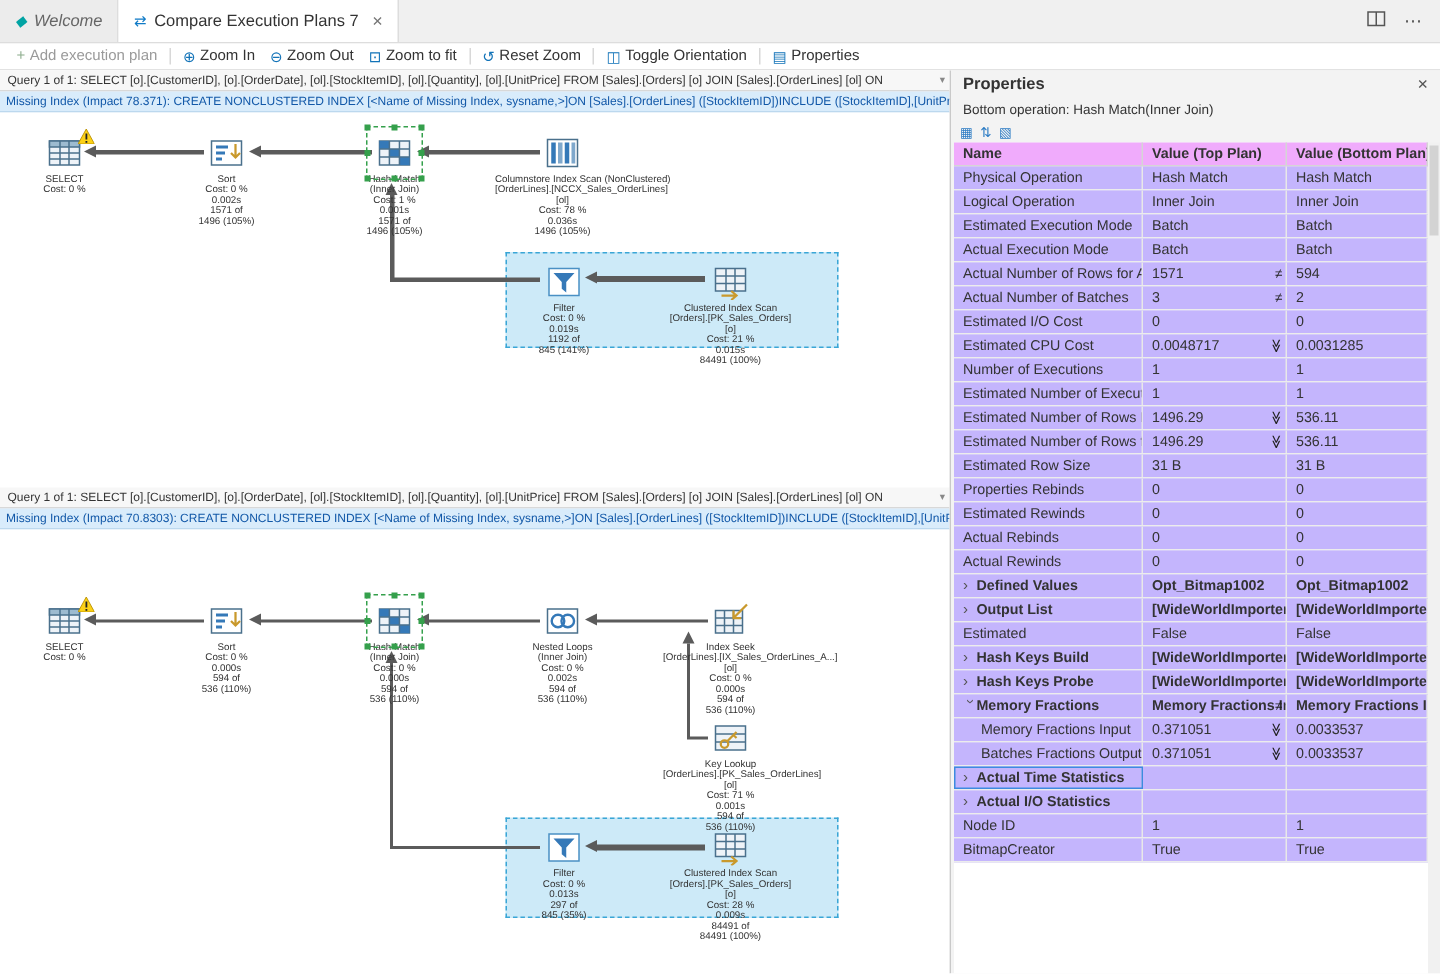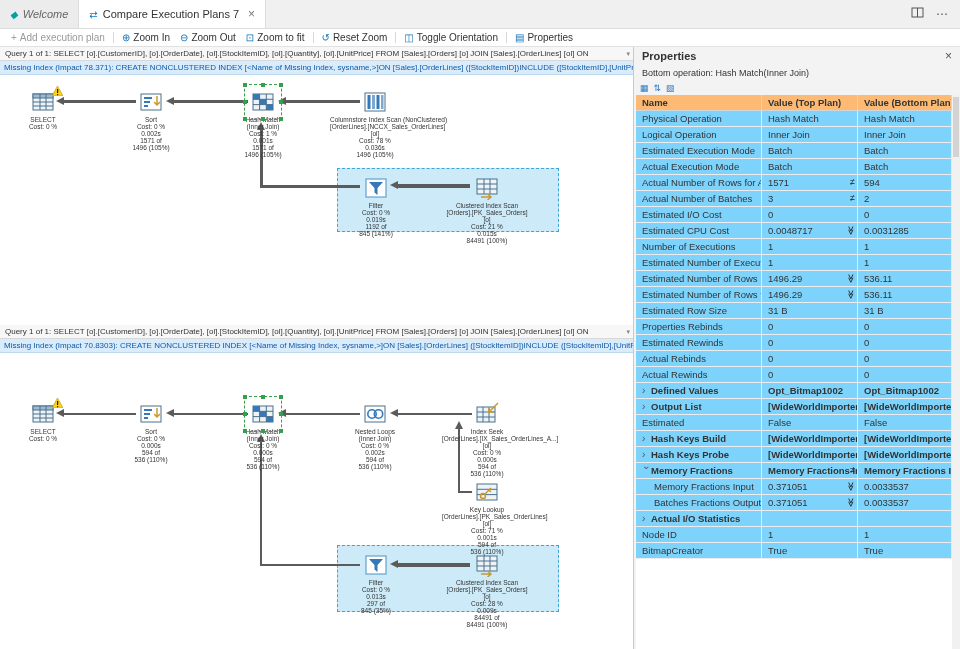--- a/index.html
+++ b/index.html
@@ -56,25 +56,25 @@
 
   
   .props{position:absolute;left:634px;top:47px;right:0;bottom:0;background:#f3f3f3;box-sizing:border-box}
   .props-header{height:18px;display:flex;align-items:center;padding:0 8px;font-size:11px;font-weight:bold;color:#333}
   .props-close{margin-left:auto;color:#555;font-size:12px;font-weight:normal;cursor:pointer}
   .props-ops{height:16px;display:flex;justify-content:space-between;align-items:center;
              padding:0 12px 0 8px;font-size:9px;color:#333}
   .props-icons{height:14px;display:flex;gap:5px;padding-left:6px;align-items:center;color:#2b7bc4;font-size:9px}
   .pic{cursor:pointer}
   .ptable{position:absolute;left:2px;top:48px;width:316px;bottom:0;background:#fff;font-size:9.5px}
-  .phead{display:grid;grid-template-columns:126px 96px 94px;height:15px;line-height:15px;background:#fdba74;
+  .phead{display:grid;grid-template-columns:126px 96px 94px;height:15px;line-height:15px;background:#f0abfc;
          font-weight:bold;color:#333;border-bottom:1px solid #d5d5d5}
   .phead>div{padding-left:6px;border-right:1px solid #d5d5d5;overflow:hidden;white-space:nowrap;box-sizing:border-box}
   .prow{display:grid;grid-template-columns:126px 96px 94px;height:15px;line-height:15px;
-        border-bottom:1px solid #ececec;background:#7dd3fc;cursor:pointer}
+        border-bottom:1px solid #ececec;background:#c4b5fd;cursor:pointer}
   .pcell{padding-left:6px;border-right:1px solid #e8e8e8;overflow:hidden;white-space:nowrap;position:relative;box-sizing:border-box}
   .prow.bold{font-weight:bold}
   .pchev{display:inline-block;width:9px;color:#555;font-weight:normal;font-size:10px}
   .pchev.d{transform:rotate(90deg)}
   .pcell.indent{padding-left:18px}
   .selcell{outline:1px solid #3d8ae0;outline-offset:-1px}
   .cmp{position:absolute;right:2px;top:0;font-size:9px;color:#222;font-weight:normal}
   .cmp.dn{transform:rotate(90deg)}
   .pscroll{position:absolute;right:0;top:48px;width:8px;bottom:0;background:#f1f1f1}
   .pthumb{position:absolute;top:2px;left:1px;width:6px;height:60px;background:#d3d3d3}
@@ -554,20 +554,25 @@
           <div class="pcell indent">Memory Fractions Input</div>
           <div class="pcell">0.371051<span class="cmp dn">≫</span></div>
           <div class="pcell">0.0033537</div>
         </div>
         <div class="prow">
           <div class="pcell indent">Batches Fractions Output</div>
           <div class="pcell">0.371051<span class="cmp dn">≫</span></div>
           <div class="pcell">0.0033537</div>
         </div>
         <div class="prow bold">
+          <div class="pcell selcell"><span class="pchev">›</span>Actual Time Statistics</div>
+          <div class="pcell"></div>
+          <div class="pcell"></div>
+        </div>
+        <div class="prow bold">
           <div class="pcell"><span class="pchev">›</span>Actual I/O Statistics</div>
           <div class="pcell"></div>
           <div class="pcell"></div>
         </div>
         <div class="prow">
           <div class="pcell">Node ID</div>
           <div class="pcell">1</div>
           <div class="pcell">1</div>
         </div>
         <div class="prow">

